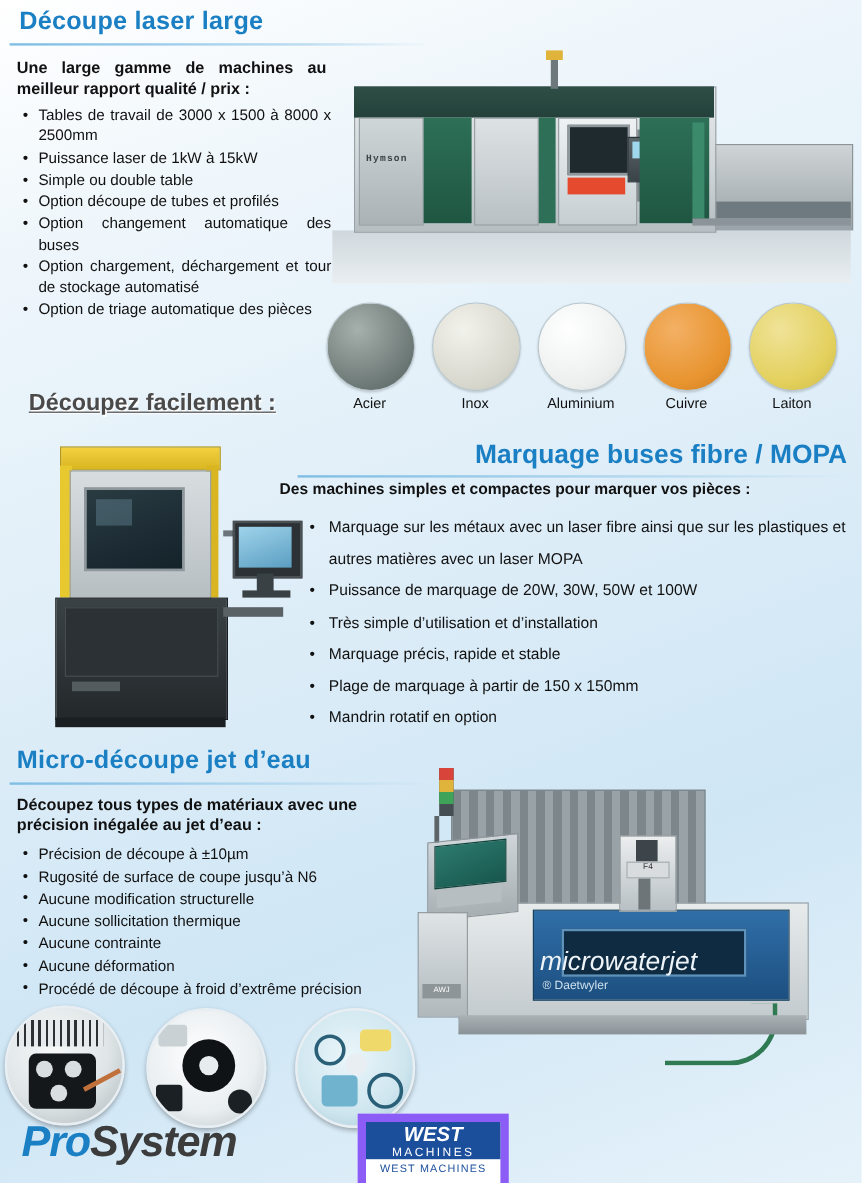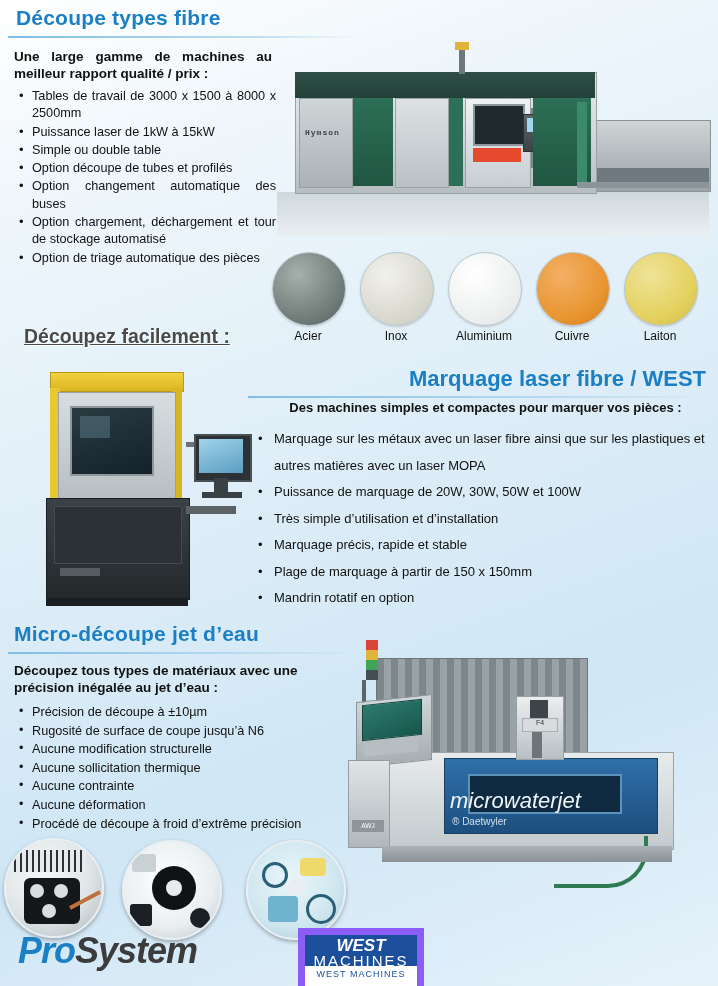--- a/index.html
+++ b/index.html
@@ -138,27 +138,26 @@
     font-weight: bold;
   }
   #sec2-rule {
     position: absolute;
     left: 248px;
     top: 396px;
     width: 462px;
   }
   #sec2-intro {
     position: absolute;
-    left: 258px;
+    left: 233px;
     top: 400px;
     width: 455px;
     font-size: 13px;
     font-weight: bold;
     color: #111;
-    text-align: center;
   }
   #sec2-list {
     position: absolute;
     left: 252px;
     top: 426px;
     width: 455px;
     margin: 0;
     padding: 0;
     list-style: none;
     font-size: 13px;
@@ -281,39 +280,39 @@
     font-weight: bold;
     font-size: 17px;
     text-align: center;
     line-height: 19px;
     font-style: italic;
     padding-top: 1px;
   }
   #west-logo .w-mid {
     background: #1b4f9c;
     color: #fff;
-    font-size: 15px;
+    font-size: 10px;
     text-align: center;
     letter-spacing: 2px;
     line-height: 11px;
   }
   #west-logo .w-bot {
     color: #1b4f9c;
     font-size: 9px;
     text-align: center;
     letter-spacing: 1px;
     margin-top: 3px;
   }
 </style>
 </head>
 <body>
 
 <div class="page">
 
-  <div class="section-title" id="sec1-title">Découpe types fibre</div>
+  <div class="section-title" id="sec1-title">Découpe laser large</div>
   <div class="rule" id="sec1-rule"></div>
 
   <div id="sec1-intro">Une large gamme de machines au meilleur rapport qualité / prix :</div>
 
   <ul id="sec1-list">
     <li>Tables de travail de 3000 x 1500 à 8000 x 2500mm</li>
     <li>Puissance laser de 1kW à 15kW</li>
     <li>Simple ou double table</li>
     <li>Option découpe de tubes et profilés</li>
     <li>Option changement automatique des buses</li>
@@ -374,21 +373,21 @@
       <div class="lbl">Aluminium</div>
     </div>
     <div class="mat" style="left:352px;">
       <div class="disc" style="background:radial-gradient(circle at 35% 30%, #efe398, #e3d05c 65%, #cdb944);"></div>
       <div class="lbl">Laiton</div>
     </div>
   </div>
 
   <div id="sec1-tagline">Découpez facilement :</div>
 
-  <div id="sec2-title">Marquage laser fibre / WEST</div>
+  <div id="sec2-title">Marquage buses fibre / MOPA</div>
   <div class="rule" id="sec2-rule"></div>
   <div id="sec2-intro">Des machines simples et compactes pour marquer vos pièces :</div>
 
   <ul id="sec2-list">
     <li>Marquage sur les métaux avec un laser fibre ainsi que sur les plastiques et autres matières avec un laser MOPA</li>
     <li>Puissance de marquage de 20W, 30W, 50W et 100W</li>
     <li>Très simple d’utilisation et d’installation</li>
     <li>Marquage précis, rapide et stable</li>
     <li>Plage de marquage à partir de 150 x 150mm</li>
     <li>Mandrin rotatif en option</li>

